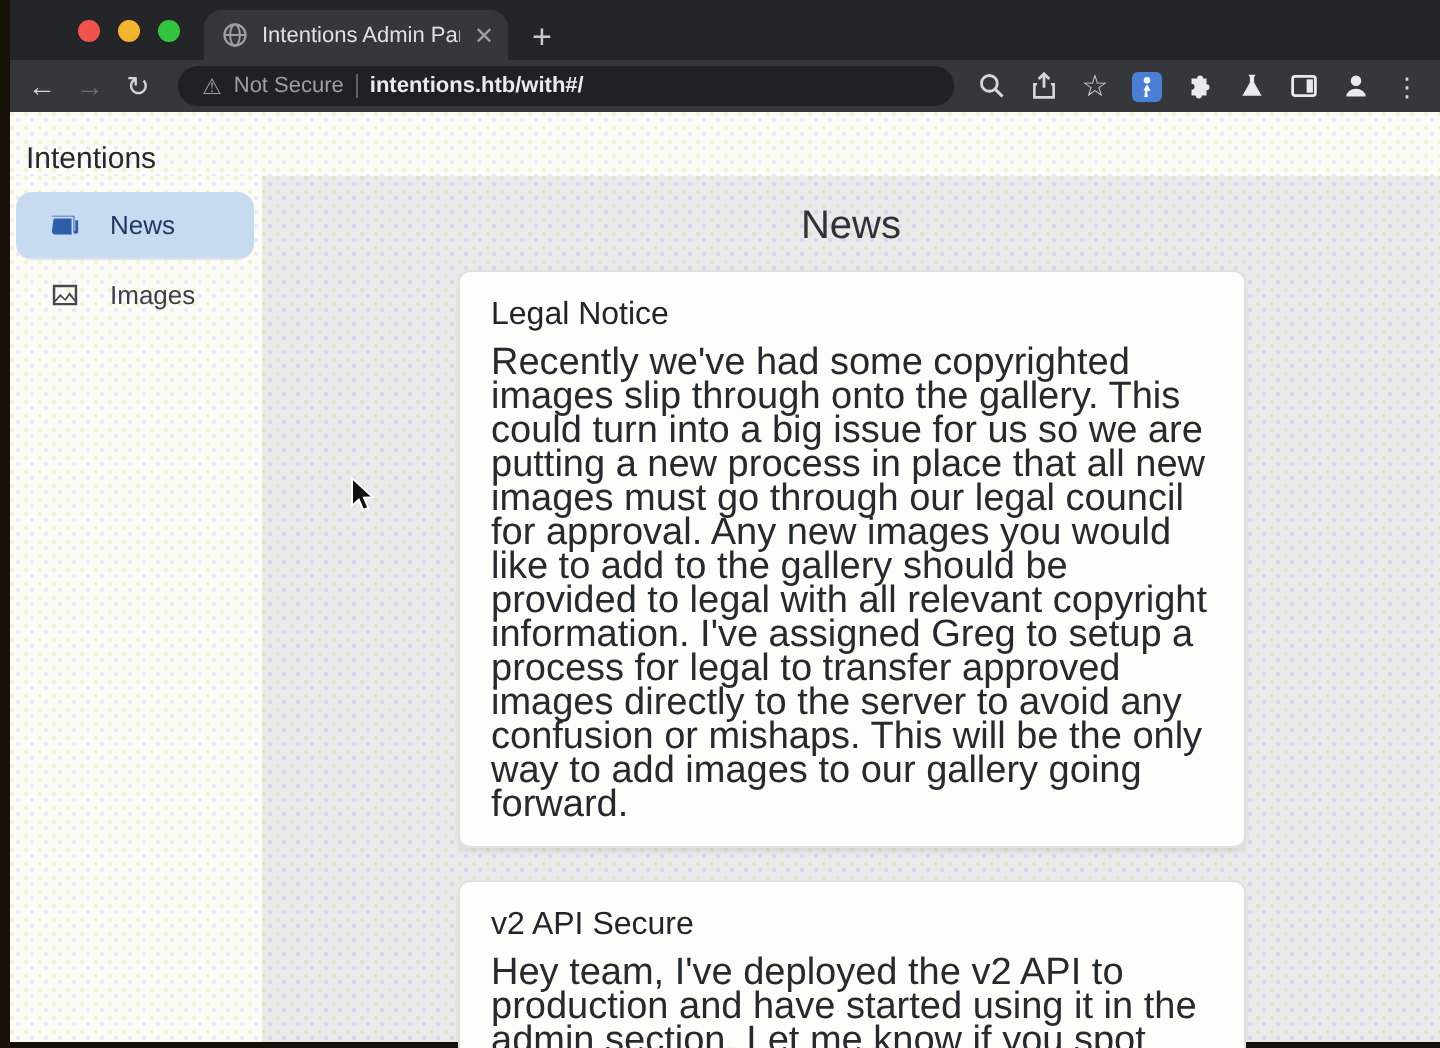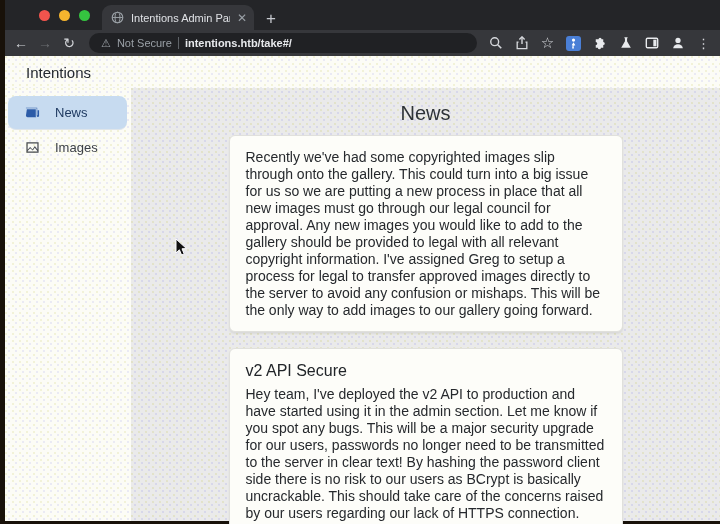--- a/index.html
+++ b/index.html
@@ -44,38 +44,38 @@
   
   .page { flex:1; display:flex; flex-direction:column; background:#fdfdf8; min-height:0; }
   .texture-light { background-color:#fcfcf6;
     background-image: radial-gradient(circle at 1px 1px, rgba(205,205,110,.22) 1px, transparent 1.2px),
                       radial-gradient(circle at 4px 4px, rgba(160,160,235,.20) 1px, transparent 1.2px);
     background-size:7px 7px; }
   .texture-gray { background-color:#eaeaea;
     background-image: radial-gradient(circle at 1px 1px, rgba(205,205,110,.25) 1px, transparent 1.2px),
                       radial-gradient(circle at 4px 4px, rgba(160,160,235,.25) 1px, transparent 1.2px);
     background-size:7px 7px; }
-  .page-header { height:32px; display:flex; align-items:center; padding-left:21px; flex:0 0 auto; }
+  .page-header { height:32px; display:flex; align-items:flex-end; padding-left:8px; flex:0 0 auto; }
   .brand { font-size:15px; color:#24292f; }
   .content-row { flex:1; display:flex; min-height:0; }
   .sidebar { width:126px; flex:0 0 auto; padding:8px 4px 0 3px; }
   .side-item { height:34px; display:flex; align-items:center; gap:14px; padding-left:17px;
     border-bottom:1px solid #e9e9e4; color:#3c4046; font-size:13px; border-radius:8px; }
   .side-item:last-child { border-bottom:none; }
   .side-item .sicon { width:16px; height:16px; display:flex; align-items:center; }
   .side-item.active { background:#c7dbf0; border-bottom-color:#dfe5ea; color:#1f3a61; }
   .side-item.active .sicon { color:#2d5ca8; }
   .side-item .sicon { color:#45494f; }
 
   .main { flex:1; padding-top:6px; min-width:0; }
   .main-heading { text-align:center; font-size:20px; color:#2e3338; margin:8px 0 10px; font-weight:400; }
   .card { width:394px; margin:0 auto 16px; background:#fdfdf9; border:1px solid #e0e0dc;
     border-radius:6px; padding:13px 16px 12px; box-shadow:0 2px 2px rgba(0,0,0,.07); }
   .card-title { font-size:16px; font-weight:400; color:#212529; margin-bottom:6px; }
-  .card p { font-size:14px; line-height:17px; color:#26292d; }
+  .card p { font-size:19px; line-height:17px; color:#26292d; }
 
   
   .cursor { position:absolute; left:175px; top:238px; pointer-events:none; }
 </style>
 </head>
 <body>
 
 <div class="browser-window">
 
   <div class="tabstrip">
@@ -99,21 +99,21 @@
   </div>
 
   <div class="toolbar">
     <span class="nav-btn">←</span>
     <span class="nav-btn disabled">→</span>
     <span class="nav-btn">↻</span>
     <div class="omnibox">
       <span class="warn-icon">⚠</span>
       <span class="not-secure">Not Secure</span>
       <span class="omni-sep"></span>
-      <span class="omni-url">intentions.htb/take#/</span>
+      <span class="omni-url">intentions.htb/with#/</span>
     </div>
     <div class="tool-icons">
       <span class="ticon">
         <svg width="14" height="14" viewBox="0 0 16 16">
             <circle cx="6.5" cy="6.5" r="4.5" fill="none" stroke="#d6d8dc" stroke-width="1.6"></circle>
             <line x1="10" y1="10" x2="14" y2="14" stroke="#d6d8dc" stroke-width="1.8"></line>
           </svg>
       </span>
       <span class="ticon">
         <svg width="14" height="14" viewBox="0 0 16 16">
@@ -179,20 +179,21 @@
               </svg>
           </span>
           <span>Images</span>
         </div>
       </nav>
 
       <main class="main texture-gray">
         <h1 class="main-heading">News</h1>
 
         <section class="card">
+          <h2 class="card-title">Legal Notice</h2>
           <p>Recently we've had some copyrighted images slip through onto the gallery. This could turn into a big issue for us so we are putting a new process in place that all new images must go through our legal council for approval. Any new images you would like to add to the gallery should be provided to legal with all relevant copyright information. I've assigned Greg to setup a process for legal to transfer approved images directly to the server to avoid any confusion or mishaps. This will be the only way to add images to our gallery going forward.</p>
         </section>
 
         <section class="card">
           <h2 class="card-title">v2 API Secure</h2>
           <p>Hey team, I've deployed the v2 API to production and have started using it in the admin section. Let me know if you spot any bugs. This will be a major security upgrade for our users, passwords no longer need to be transmitted to the server in clear text! By hashing the password client side there is no risk to our users as BCrypt is basically uncrackable. This should take care of the concerns raised by our users regarding our lack of HTTPS connection.</p>
 
         </section>
       </main>
     </div>

